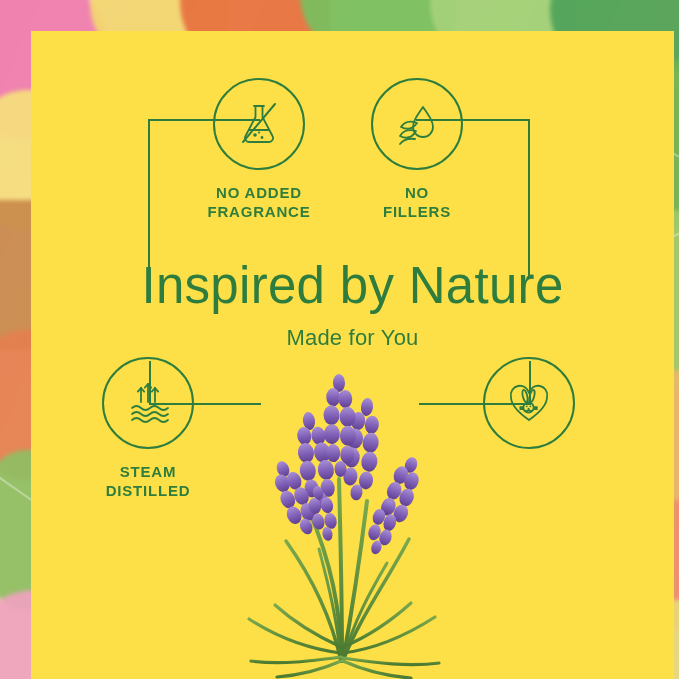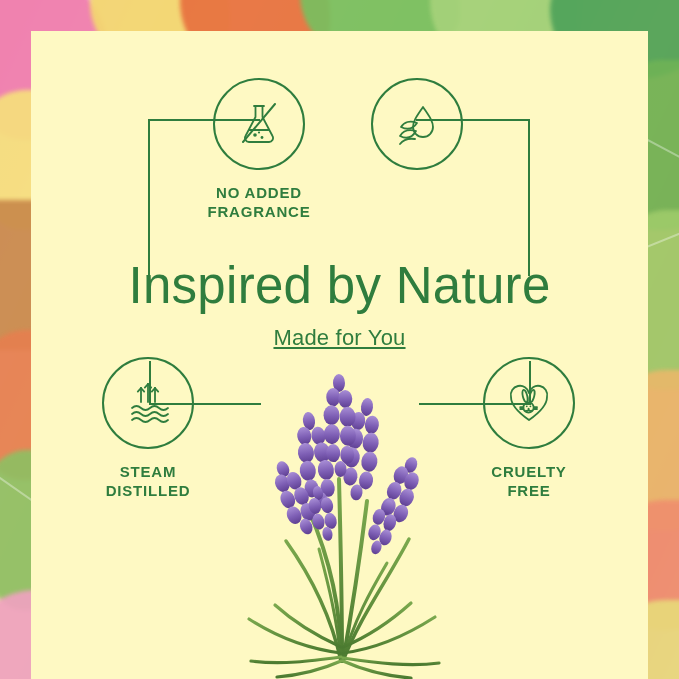--- a/index.html
+++ b/index.html
@@ -71,22 +71,23 @@
     transform-origin: left center;
   }
 
   
   #card {
     position: absolute;
     left: 31px;
     top: 31px;
     width: 617px;
     height: 648px;
-    background: #fef9c3;
+    background: #fde047;
     overflow: hidden;
+    padding-left: 26px;
   }
 
   
   .connector {
     position: absolute;
     border-color: #2f7d3e;
     border-style: solid;
     border-width: 0;
   }
   
@@ -168,21 +169,20 @@
   }
   #subhead {
     position: absolute;
     left: 0;
     right: 0;
     top: 294px;
     text-align: center;
     color: #2f7d3e;
     font-size: 22px;
     letter-spacing: .2px;
-    text-decoration: underline;
   }
 
   #lavender {
     position: absolute;
     left: 160px;
     top: 330px;
     width: 310px;
     height: 320px;
   }
 </style>
@@ -247,20 +247,22 @@
       <div class="circle">
         <svg width="52" height="52" viewBox="0 0 52 52">
           <g fill="none" stroke="#2f7d3e" stroke-width="1.8" stroke-linecap="round" stroke-linejoin="round">
             <path d="M32 9 C 38 18, 42 23, 42 29 a10 10 0 0 1 -20 0 c0 -6 4 -11 10 -20 z"></path>
             <path d="M26 25 C 19 22, 13 24, 10 29 c6 3 12 2 16 -4 z"></path>
             <path d="M25 33 C 18 31, 12 33, 9 38 c6 3 12 2 16 -5 z"></path>
             <path d="M24 41 C 17 40, 12 42, 9 46"></path>
           </g>
         </svg>
       </div>
+      <div class="badge-label">NO
+FILLERS</div>
     </div>
 
     <div class="badge" id="badge-steam">
       <div class="circle">
         <svg width="54" height="54" viewBox="0 0 54 54">
           <g fill="none" stroke="#2f7d3e" stroke-width="1.8" stroke-linecap="round" stroke-linejoin="round">
             <path d="M20 26 V12"></path>
               <path d="M20 12 l-3.2 3.6"></path>
               <path d="M20 12 l3.2 3.6"></path>
             <path d="M27 26 V8"></path>
@@ -292,22 +294,20 @@
             <path d="M26.6 32.6 v1.6"></path>
             <path d="M26.6 34.2 q-1.4 1.3 -2.6 .4"></path>
             <path d="M26.6 34.2 q1.4 1.3 2.6 .4"></path>
             <path d="M21.4 31.2 h-3.2"></path>
             <path d="M21.4 33 h-3.2"></path>
             <path d="M31.8 31.2 h3.2"></path>
             <path d="M31.8 33 h3.2"></path>
           </g>
         </svg>
       </div>
-      <div class="badge-label">CRUELTY
-FREE</div>
     </div>
 
     <div id="headline">Inspired by Nature</div>
     <div id="subhead">Made for You</div>
 
     <svg id="lavender" viewBox="0 0 310 320">
       <defs>
         <linearGradient id="fl" x1="0" y1="0" x2="0" y2="1">
           <stop offset="0%" stop-color="#a98fd6"></stop>
           <stop offset="55%" stop-color="#7e5fb5"></stop>

